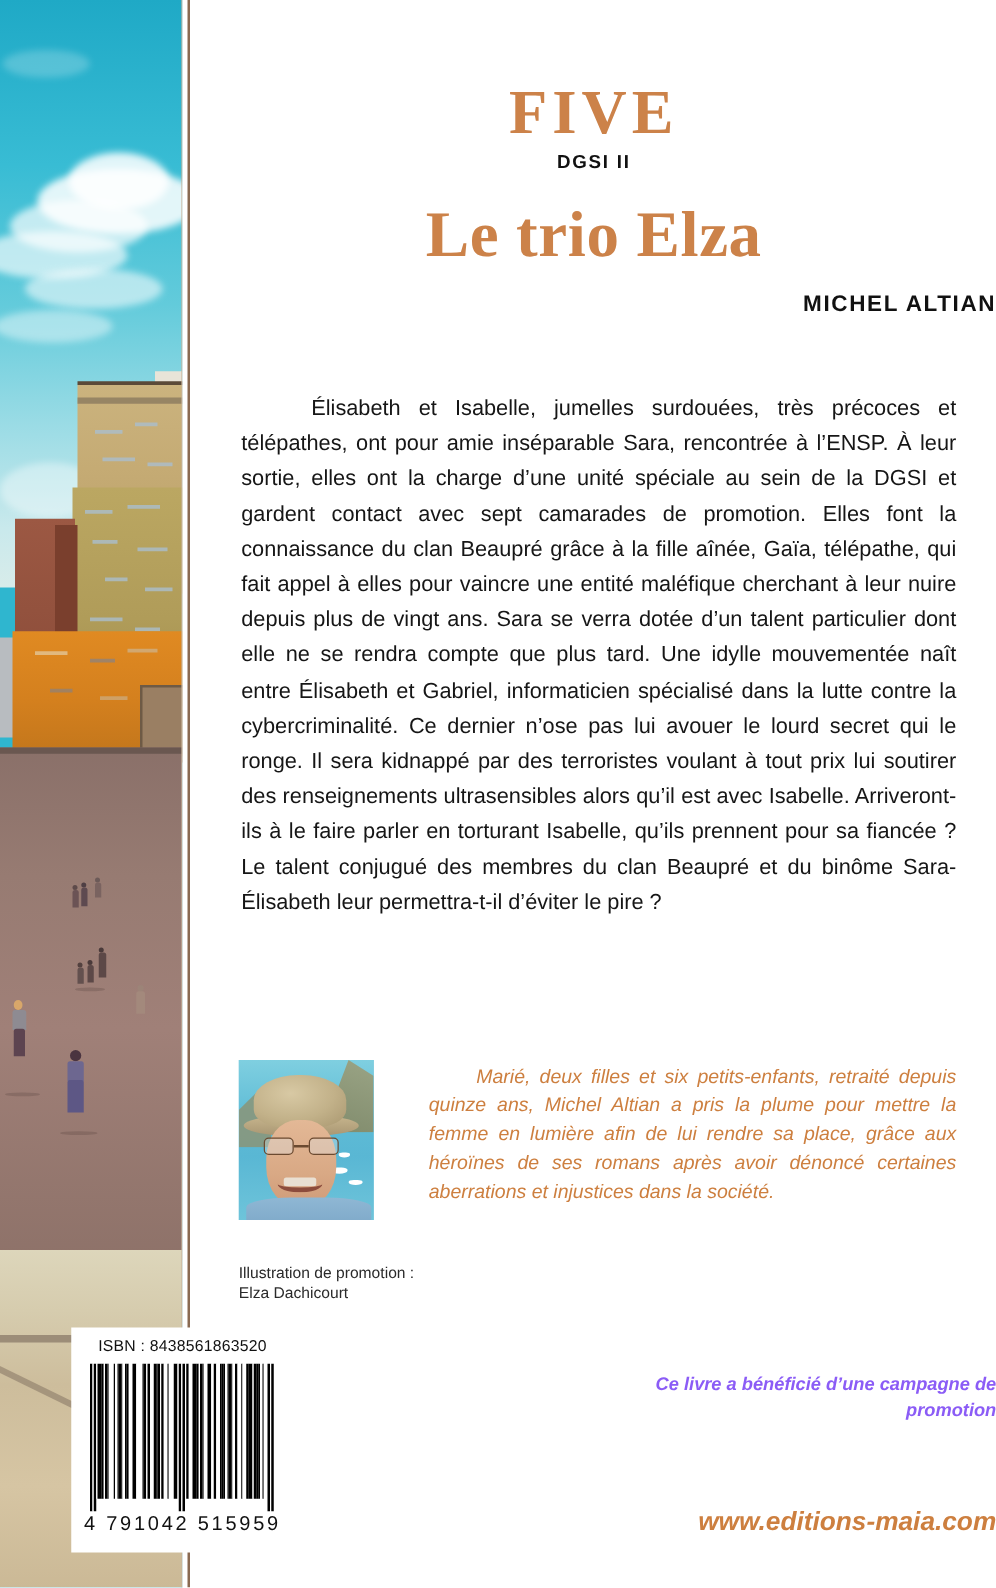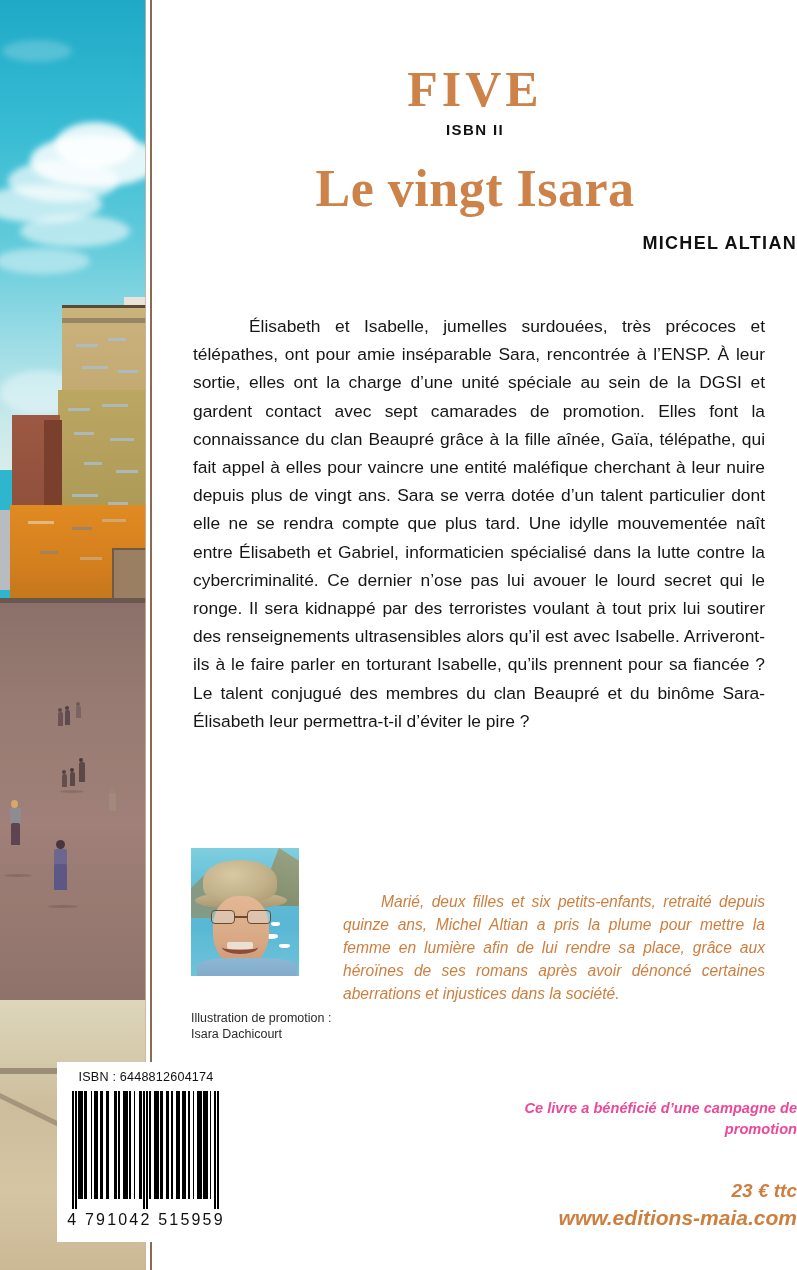--- a/index.html
+++ b/index.html
@@ -254,21 +254,20 @@
   }
   .bio-text{
     position:absolute; left:152px; top:2px; width:422px;
     font-family:"Liberation Sans", sans-serif;
     font-style:italic;
     font-size:15.6px;
     line-height:23px;
     color:#cd7f3f;
     text-align:justify;
     text-indent:38px;
-    margin-top:40px;
   }
 
   .illus-credit{
     position:absolute; left:38px; top:1010px; width:300px;
     font-family:"Liberation Sans", sans-serif;
     font-size:12.5px; line-height:16px;
     color:#2a2a2a;
   }
 
   
@@ -294,21 +293,21 @@
     font-family:"Liberation Sans", sans-serif;
     font-size:16px; color:#111; text-align:center;
     letter-spacing:2.2px; margin-top:12px;
   }
 
   .promo{
     position:absolute; left:300px; top:1098px; width:344px;
     font-family:"Liberation Sans", sans-serif;
     font-style:italic; font-weight:bold;
     font-size:14.6px; line-height:21px;
-    color:#ec4899; text-align:right;
+    color:#8b5cf6; text-align:right;
   }
   .price{
     position:absolute; left:300px; top:1180px; width:344px;
     font-family:"Liberation Sans", sans-serif;
     font-style:italic; font-weight:bold;
     font-size:19px; color:#cd7f3f; text-align:right;
   }
   .site{
     position:absolute; left:300px; top:1206px; width:344px;
     font-family:"Liberation Sans", sans-serif;
@@ -430,23 +429,23 @@
   </div>
 
   <div class="spine-line2"></div>
   <div class="spine-gap"></div>
   <div class="spine-line"></div>
 
   <div class="back">
 
     <div class="series-title">FIVE</div>
 
-    <div class="series-sub">ISBN II</div>
-
-    <div class="book-title">Le vingt Isara</div>
+    <div class="series-sub">DGSI II</div>
+
+    <div class="book-title">Le trio Elza</div>
 
     <div class="author-name">MICHEL ALTIAN</div>
 
     <div class="blurb">Élisabeth et Isabelle, jumelles surdouées, très précoces et télépathes, ont pour amie inséparable Sara, rencontrée à l’ENSP. À leur sortie, elles ont la charge d’une unité spéciale au sein de la DGSI et gardent contact avec sept camarades de promotion. Elles font la connaissance du clan Beaupré grâce à la fille aînée, Gaïa, télépathe, qui fait appel à elles pour vaincre une entité maléfique cherchant à leur nuire depuis plus de vingt ans. Sara se verra dotée d’un talent particulier dont elle ne se rendra compte que plus tard. Une idylle mouvementée naît entre Élisabeth et Gabriel, informaticien spécialisé dans la lutte contre la cybercriminalité. Ce dernier n’ose pas lui avouer le lourd secret qui le ronge. Il sera kidnappé par des terroristes voulant à tout prix lui soutirer des renseignements ultrasensibles alors qu’il est avec Isabelle. Arriveront-ils à le faire parler en torturant Isabelle, qu’ils prennent pour sa fiancée ? Le talent conjugué des membres du clan Beaupré et du binôme Sara-Élisabeth leur permettra-t-il d’éviter le pire ?</div>
 
     <div class="bio-row">
       <div class="bio-photo">
         <div class="ph-sea"></div>
         <div class="ph-hill"></div>
         <div class="ph-rock"></div>
@@ -463,34 +462,33 @@
         </div>
         <div class="ph-teeth"></div>
         <div class="ph-smile"></div>
         <div class="ph-shirt"></div>
       </div>
       <div class="bio-text">Marié, deux filles et six petits-enfants, retraité depuis quinze ans, Michel Altian a pris la plume pour mettre la femme en lumière afin de lui rendre sa place, grâce aux héroïnes de ses romans après avoir dénoncé certaines aberrations et injustices dans la société.</div>
     </div>
 
     <div class="illus-credit">
       <div>Illustration de promotion :</div>
-      <div>Isara Dachicourt</div>
+      <div>Elza Dachicourt</div>
     </div>
 
     <div class="promo">
       <div>Ce livre a bénéficié d’une campagne de promotion</div>
     </div>
 
-    <div class="price">23 € ttc</div>
 
     <div class="site">www.editions-maia.com</div>
   </div>
 
   <div class="barcode-box">
-    <div class="isbn-label">ISBN : 6448812604174</div>
+    <div class="isbn-label">ISBN : 8438561863520</div>
     <div class="bars" id="bars">
         <span class="t" style="width:1.5578947368421052px;background:#000;"></span>
         <span class="t" style="width:1.5578947368421052px;background:#fff;"></span>
         <span class="t" style="width:1.5578947368421052px;background:#000;"></span>
         <span class="" style="width:1.5578947368421052px;background:#fff;"></span>
         <span class="" style="width:1.5578947368421052px;background:#000;"></span>
         <span class="" style="width:1.5578947368421052px;background:#000;"></span>
         <span class="" style="width:1.5578947368421052px;background:#000;"></span>
         <span class="" style="width:1.5578947368421052px;background:#fff;"></span>
         <span class="" style="width:1.5578947368421052px;background:#000;"></span>

